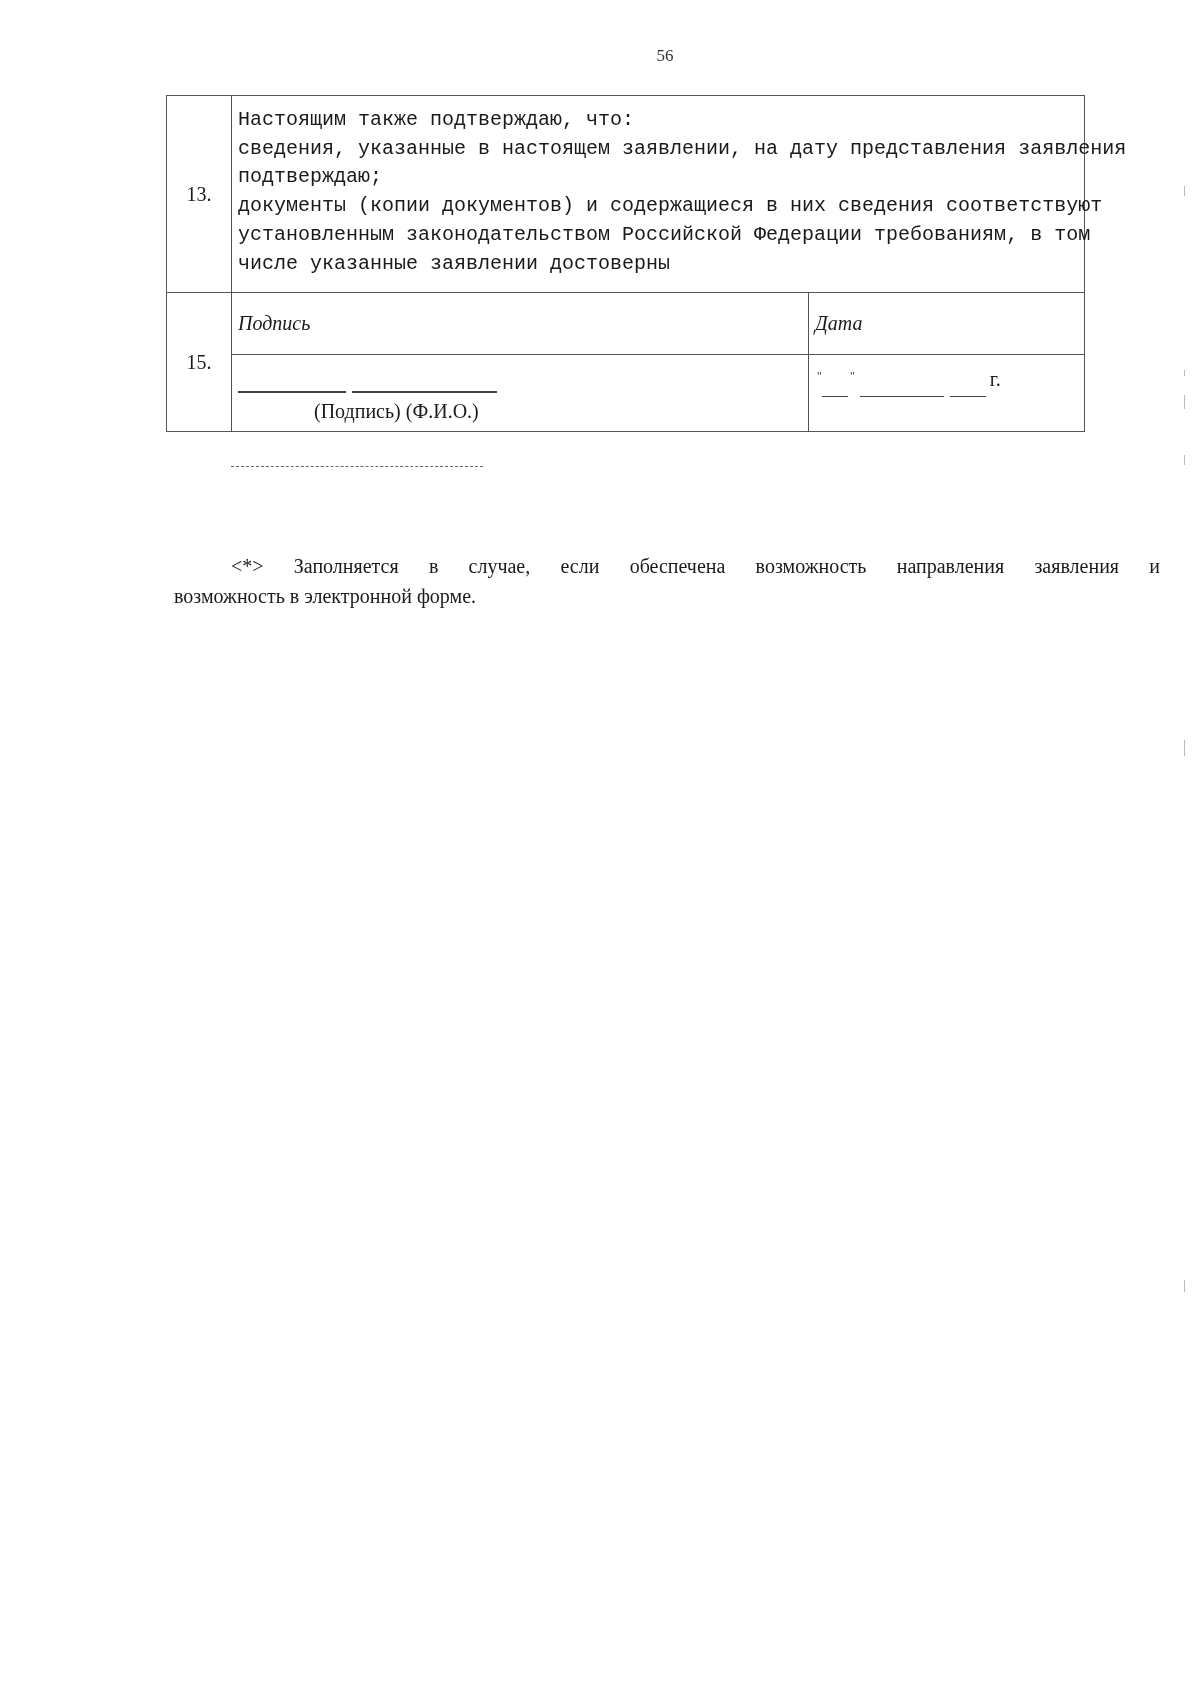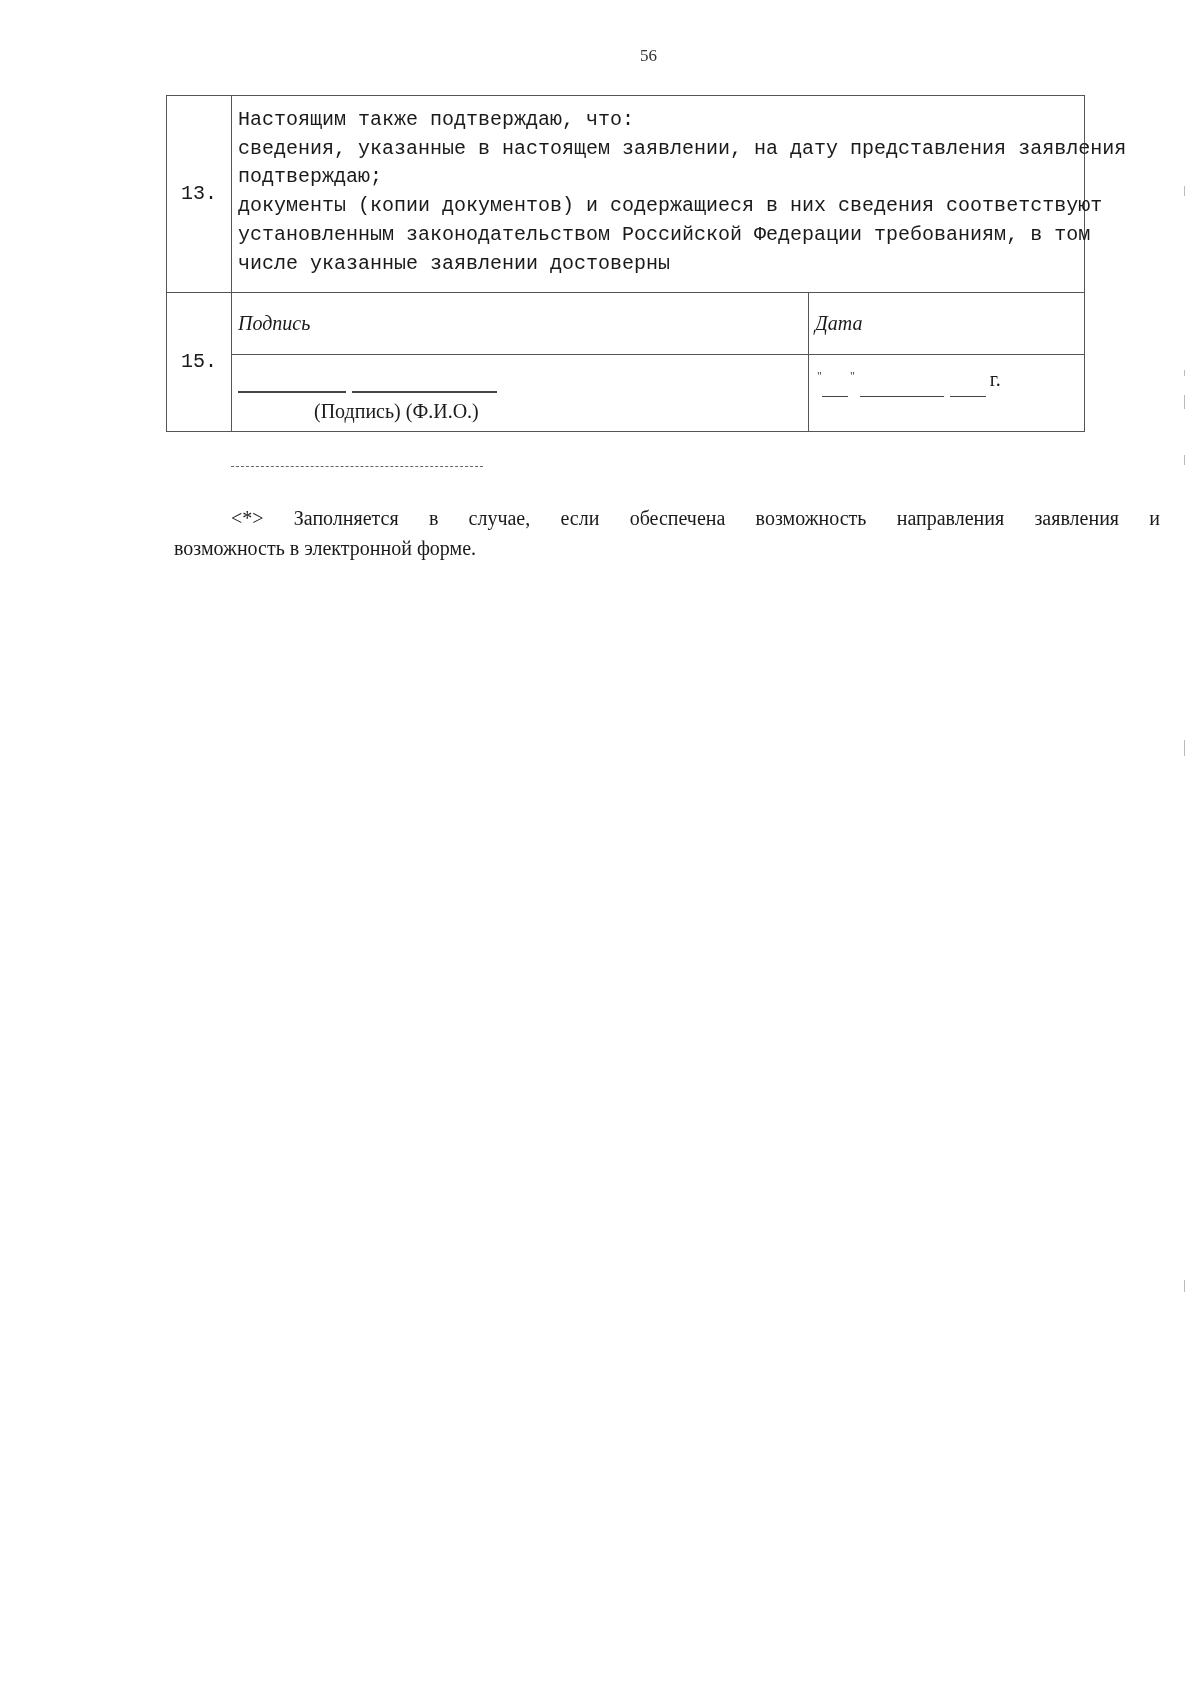--- a/index.html
+++ b/index.html
@@ -1,39 +1,39 @@
 <!DOCTYPE html>
 <html><head>
   <meta charset="utf-8">
   <style>
     html, body { margin: 0; padding: 0; background: #ffffff; }
     body { width: 1200px; height: 1708px; position: relative; overflow: hidden;
            font-family: "Liberation Serif", "DejaVu Serif", serif; color: #1a1a1a; }
-    .page-number { position: absolute; left: 640px; top: 46px; width: 50px; text-align: left;
+    .page-number { position: absolute; left: 640px; top: 46px; width: 50px; text-align: center;
                    font-size: 17px; color: #333; }
     .form-table { position: absolute; left: 166px; top: 95px; width: 918px; border-collapse: collapse;
                   table-layout: fixed; }
     .form-table td { border: 1.5px solid #555; padding: 0; vertical-align: top; font-size: 20px; line-height: 28.7px; }
-    .num-cell { width: 64px; text-align: center; vertical-align: middle !important; font-family: Liberation Mono, monospace; }
+    .num-cell { width: 64px; text-align: center; vertical-align: middle !important; }
     .row13 td { height: 186px; }
     .row13 .text-cell { padding: 10px 6px 0 6px; }
     .row13 .line { display: block; white-space: nowrap; font-family: Liberation Mono, monospace; }
     .sig-header td.h { height: 45px; padding: 16px 6px 0 6px; font-style: italic; }
     .sig-body td.b { height: 76px; padding: 0 6px; position: relative; }
     .sig-lines { position: absolute; left: 6px; top: 36px; height: 2px; }
     .sig-line { position: absolute; top: 0; height: 1.5px; background: #444; }
     .sig-caption { position: absolute; left: 82px; top: 42px; white-space: nowrap; }
     .date-field { position: absolute; left: 8px; top: 10px; white-space: nowrap; font-size: 20px; }
     .q { font-size: 12px; position: relative; top: -6px; color: #444; }
     .u { display: inline-block; border-bottom: 1.5px solid #444; height: 20px; vertical-align: bottom; margin-right: 6px; }
     .footnote-rule { position: absolute; left: 231px; top: 466px; width: 252px; border-top: 1.5px dashed #666; }
     .footnote { position: absolute; left: 174px; top: 503px; width: 986px; font-size: 20px; line-height: 30px;
                 text-align: justify; text-align-last: left; }
     .footnote .indent { display: inline-block; width: 57px; }
-    .footnote .l1 { display: block; text-align: justify; text-align-last: justify; }
+    .footnote .l1 { display: block; text-align: justify; text-align-last: justify; margin-top: 48px; }
     .scan-mark { position: absolute; width: 1px; background: #bbb; }
   </style>
 </head>
 <body>
 
 <div class="page-number">56</div>
 
 <table class="form-table">
   <colgroup>
     <col style="width:65px">

